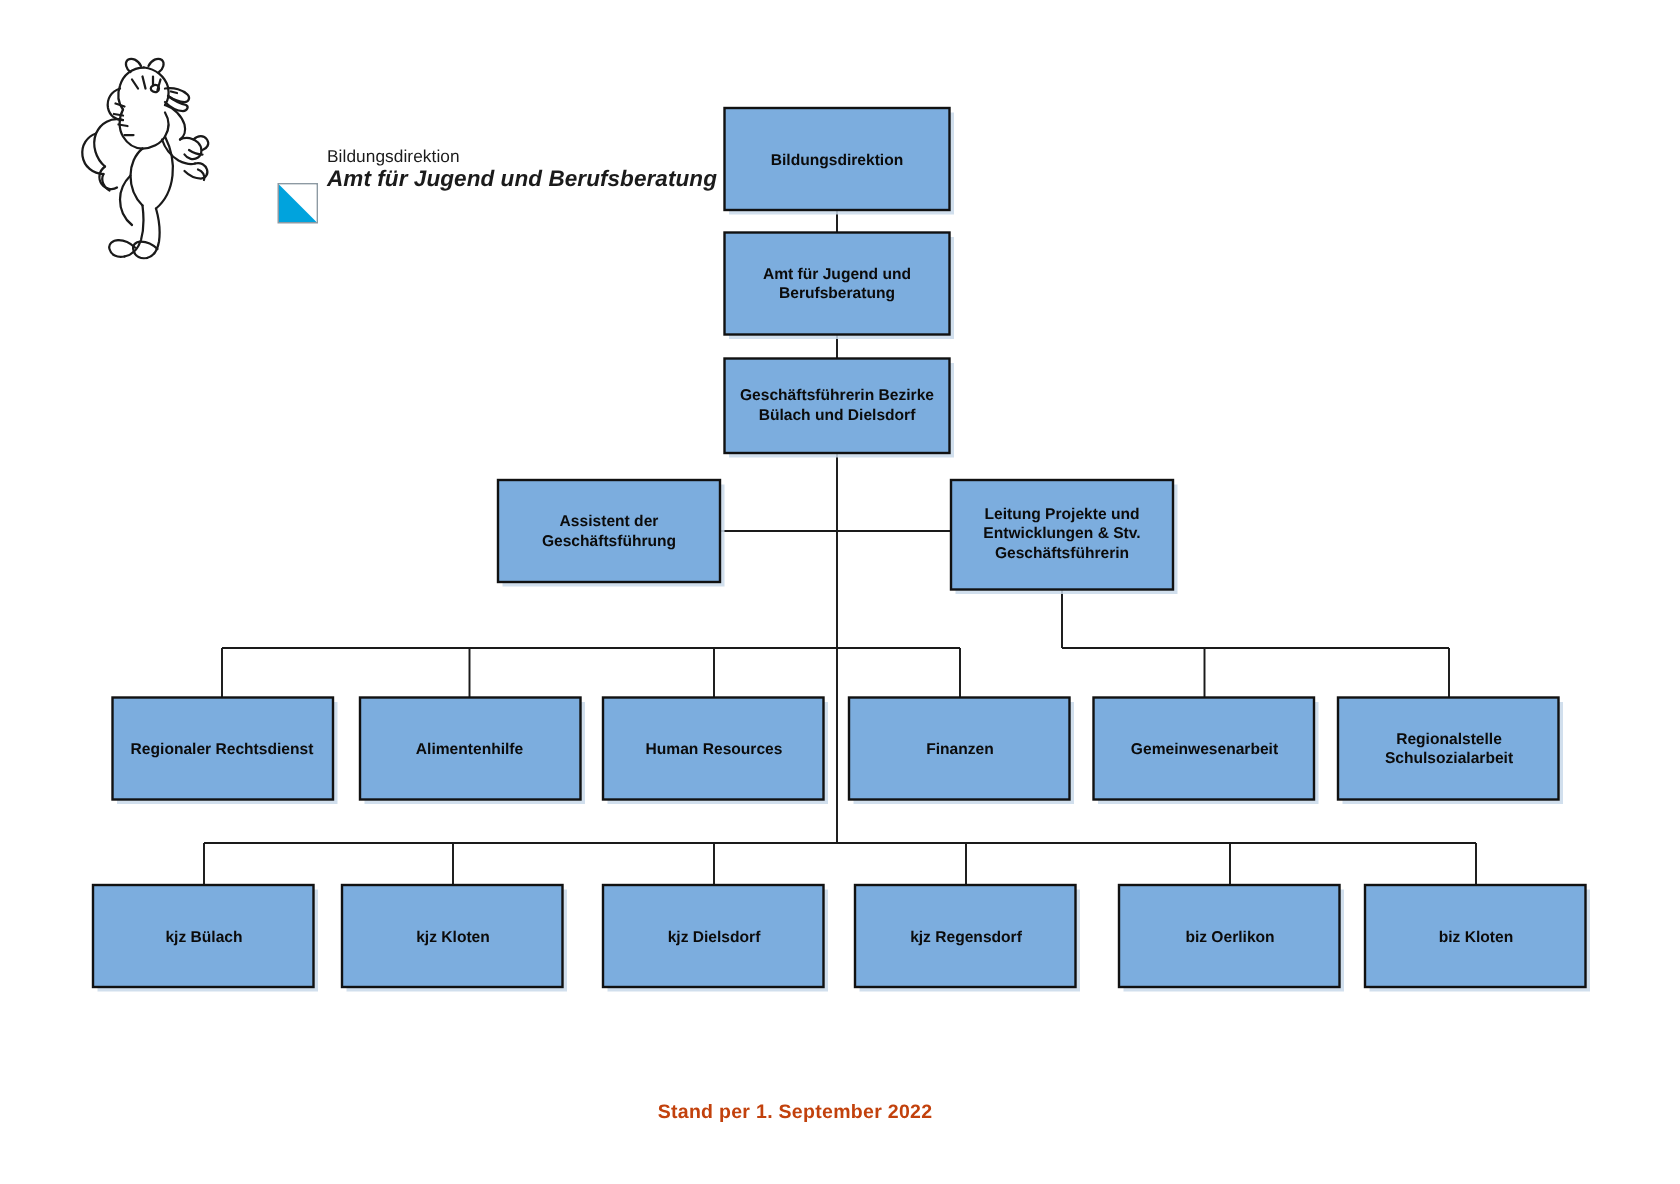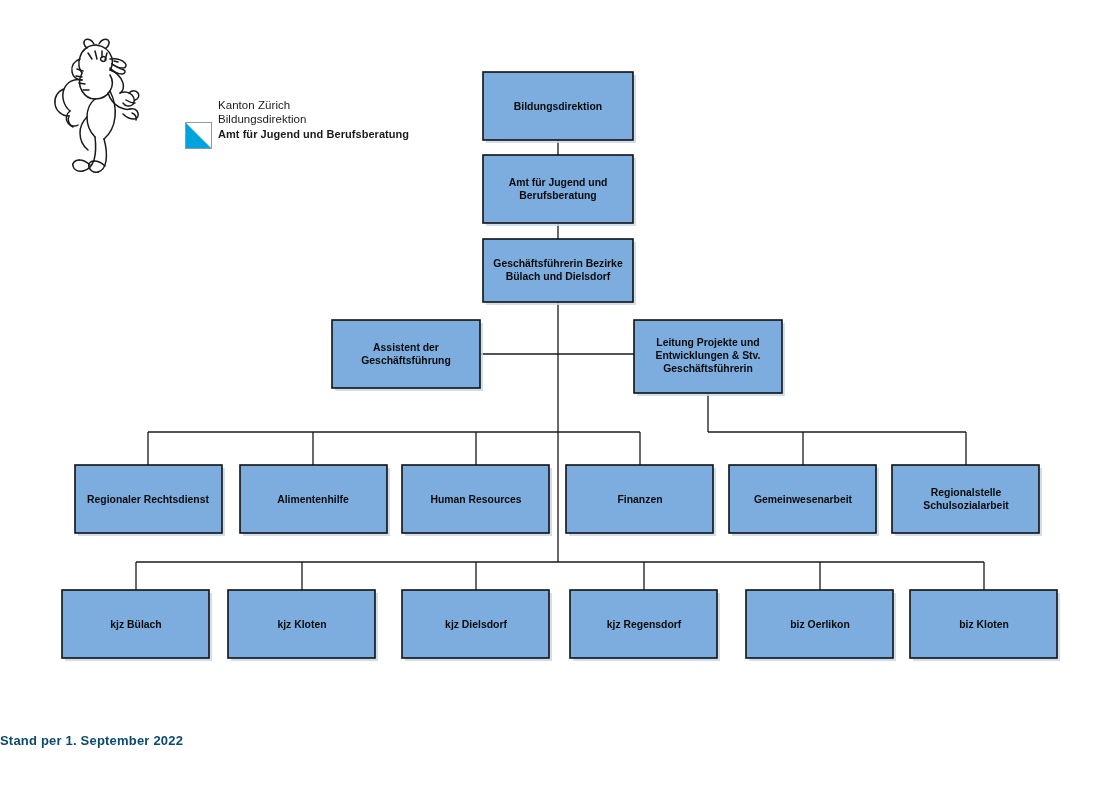--- a/index.html
+++ b/index.html
@@ -57,22 +57,23 @@
   }
   .logo-line {
     font-size: 11.5px;
     line-height: 14.4px;
     color: #1b1b1b;
     white-space: nowrap;
     letter-spacing: 0.05px;
   }
   .logo-line.bold {
     font-weight: bold;
-    font-size: 11px;
+    font-size: 15px;
     line-height: 15.4px;
+    font-style: italic;
   }
 
   
   #chart-svg {
     position: absolute;
     left: 0;
     top: 0;
     width: 1120px;
     height: 789px;
   }
@@ -98,23 +99,24 @@
     text-anchor: middle;
     dominant-baseline: middle;
   }
 
   
   .footer-note {
     position: absolute;
     left: 0;
     top: 733px;
     width: 1060px;
+    text-align: center;
     font-size: 13px;
     font-weight: bold;
-    color: #0c4a6e;
+    color: #c2410c;
     letter-spacing: 0.2px;
   }
 </style>
 </head>
 <body>
 
 <div id="page">
 
   <div class="logo-block">
 
@@ -171,21 +173,20 @@
     </div>
 
     <div class="logo-mark">
       <svg width="25" height="25" viewBox="0 0 25 25" aria-hidden="true">
         <rect x="0" y="0" width="25" height="25" fill="#ffffff"></rect>
         <polygon points="0,0 25,25 0,25" fill="#00a3dd"></polygon>
       </svg>
     </div>
 
     <div class="logo-text">
-      <div class="logo-line">Kanton Zürich</div>
       <div class="logo-line">Bildungsdirektion</div>
       <div class="logo-line bold">Amt für Jugend und Berufsberatung</div>
     </div>
   </div>
 
   <svg id="chart-svg" viewBox="0 0 1120 789">
 
     <g>
 
       <path class="conn" d="M558,140 L558,155"></path>

